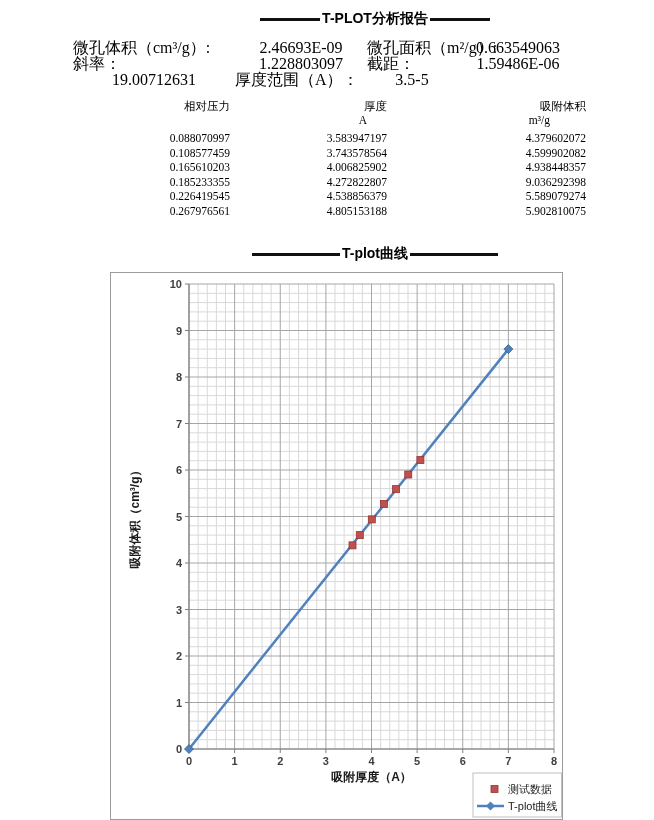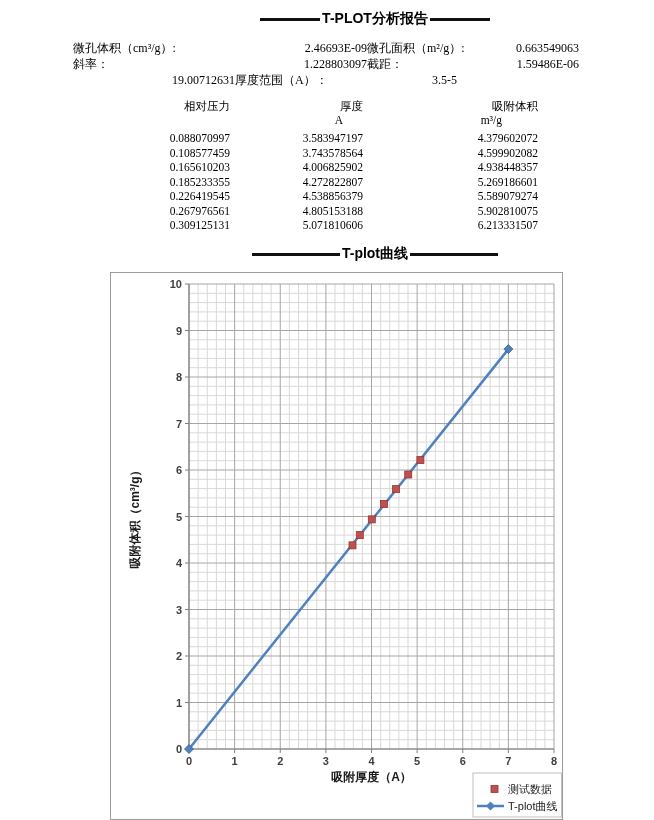--- a/index.html
+++ b/index.html
@@ -8,28 +8,28 @@
   
   .sec-title{position:absolute;left:0;width:654px;display:flex;align-items:center;justify-content:center;padding-left:48px;}
   .sec-title .dash{height:3px;background:#111;}
   .sec-title .dash.w60{width:60px;}
   .sec-title .dash.w90{width:88px;}
   .sec-title-text{font-family:"Liberation Sans",sans-serif;font-weight:bold;font-size:14px;padding:0 2px;white-space:nowrap;}
   #report-title{top:10px;}
   #chart-title{top:245px;}
 
   
-  .params{position:absolute;left:73px;top:40px;font-size:12px;line-height:16px;}
+  .params{position:absolute;left:73px;top:40px;font-size:16px;line-height:16px;}
   .params-row{display:grid;grid-template-columns:162px 132px 90px 122px;white-space:nowrap;}
   .p-label{text-align:left;}
-  .p-val{text-align:right;}
+  .p-val{text-align:center;}
 
   
   .dtable{position:absolute;left:110px;top:99px;font-size:11.5px;}
-  .trow{display:grid;grid-template-columns:120px 133px 175px;line-height:14.5px;}
+  .trow{display:grid;grid-template-columns:120px 133px 175px;line-height:14.5px;gap:24px;}
   .trow span{text-align:right;white-space:nowrap;}
   .trow.thead{line-height:15px;}
   .trow.tunits{line-height:13px;margin-bottom:4px;}
   .tunits .u2{padding-right:20px;}
   .tunits .u3{padding-right:36px;}
 
   
   .chart-frame{position:absolute;left:110px;top:272px;width:451px;height:546px;border:1px solid #9c9c9c;background:#fff;}
   .chart-frame svg{position:absolute;left:0;top:0;}
   text{font-family:"Liberation Sans",sans-serif;}
@@ -87,36 +87,31 @@
         <span>4.599902082</span>
       </div>
       <div class="trow">
         <span>0.165610203</span>
         <span>4.006825902</span>
         <span>4.938448357</span>
       </div>
       <div class="trow">
         <span>0.185233355</span>
         <span>4.272822807</span>
-        <span>5.269186601</span>
+        <span>9.036292398</span>
       </div>
       <div class="trow">
         <span>0.226419545</span>
         <span>4.538856379</span>
         <span>5.589079274</span>
       </div>
       <div class="trow">
         <span>0.267976561</span>
         <span>4.805153188</span>
         <span>5.902810075</span>
-      </div>
-      <div class="trow">
-        <span>0.309125131</span>
-        <span>5.071810606</span>
-        <span>6.213331507</span>
       </div>
     </div>
 
   <div class="sec-title" id="chart-title">
     <span class="dash w90"></span>
     <span class="sec-title-text">T-plot曲线</span>
     <span class="dash w90"></span>
   </div>
 
   <div class="chart-frame">

